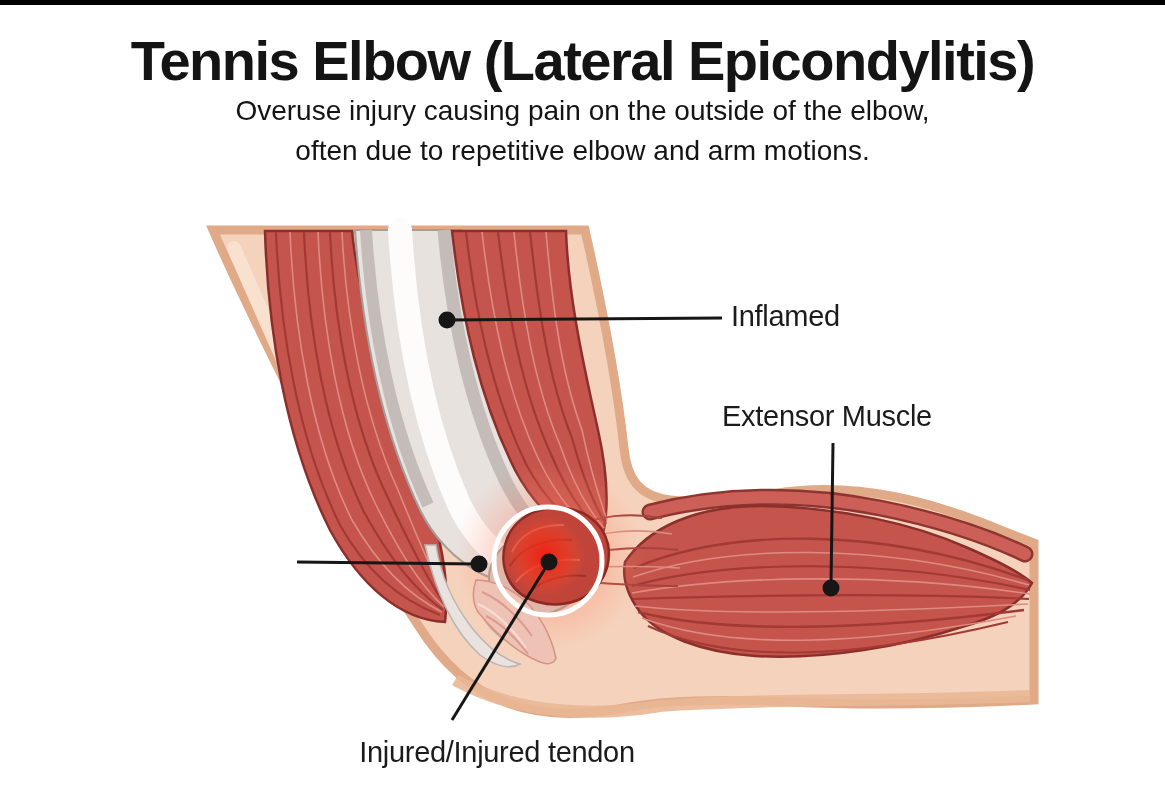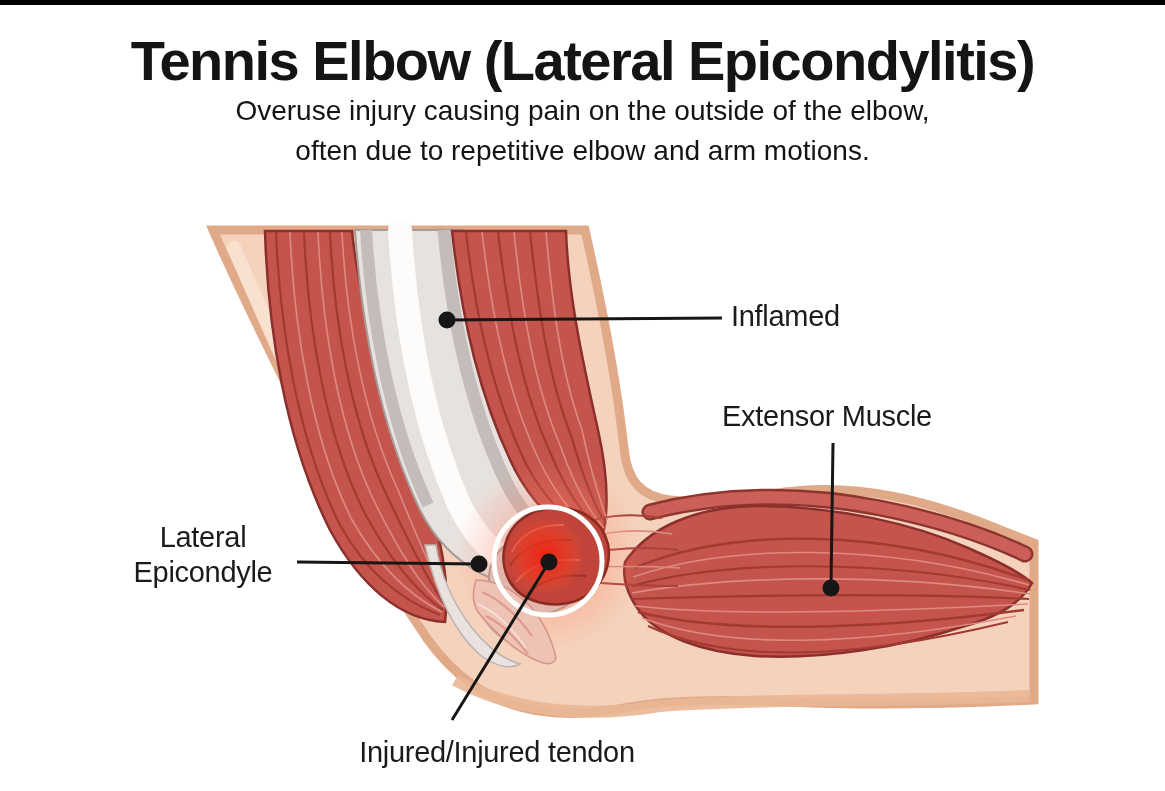--- a/index.html
+++ b/index.html
@@ -175,20 +175,16 @@
       <circle cx="479" cy="564" r="8.5" stroke="none"></circle>
       <line x1="549" y1="562" x2="452" y2="720" stroke-width="3"></line>
       <circle cx="549" cy="562" r="8.5" stroke="none"></circle>
     </g>
   </svg>
 
   <div class="anno" style="left:731px;top:299px;">Inflamed</div>
 
   <div class="anno center" style="left:827px;top:399px;">Extensor Muscle</div>
 
-  <div class="anno center" style="left:203px;top:520px;">
-    <div>Lateral</div>
-    <div>Epicondyle</div>
-  </div>
 
   <div class="anno center" style="left:497px;top:735px;">Injured/Injured tendon</div>
 
 </div>
 
 </body></html>

